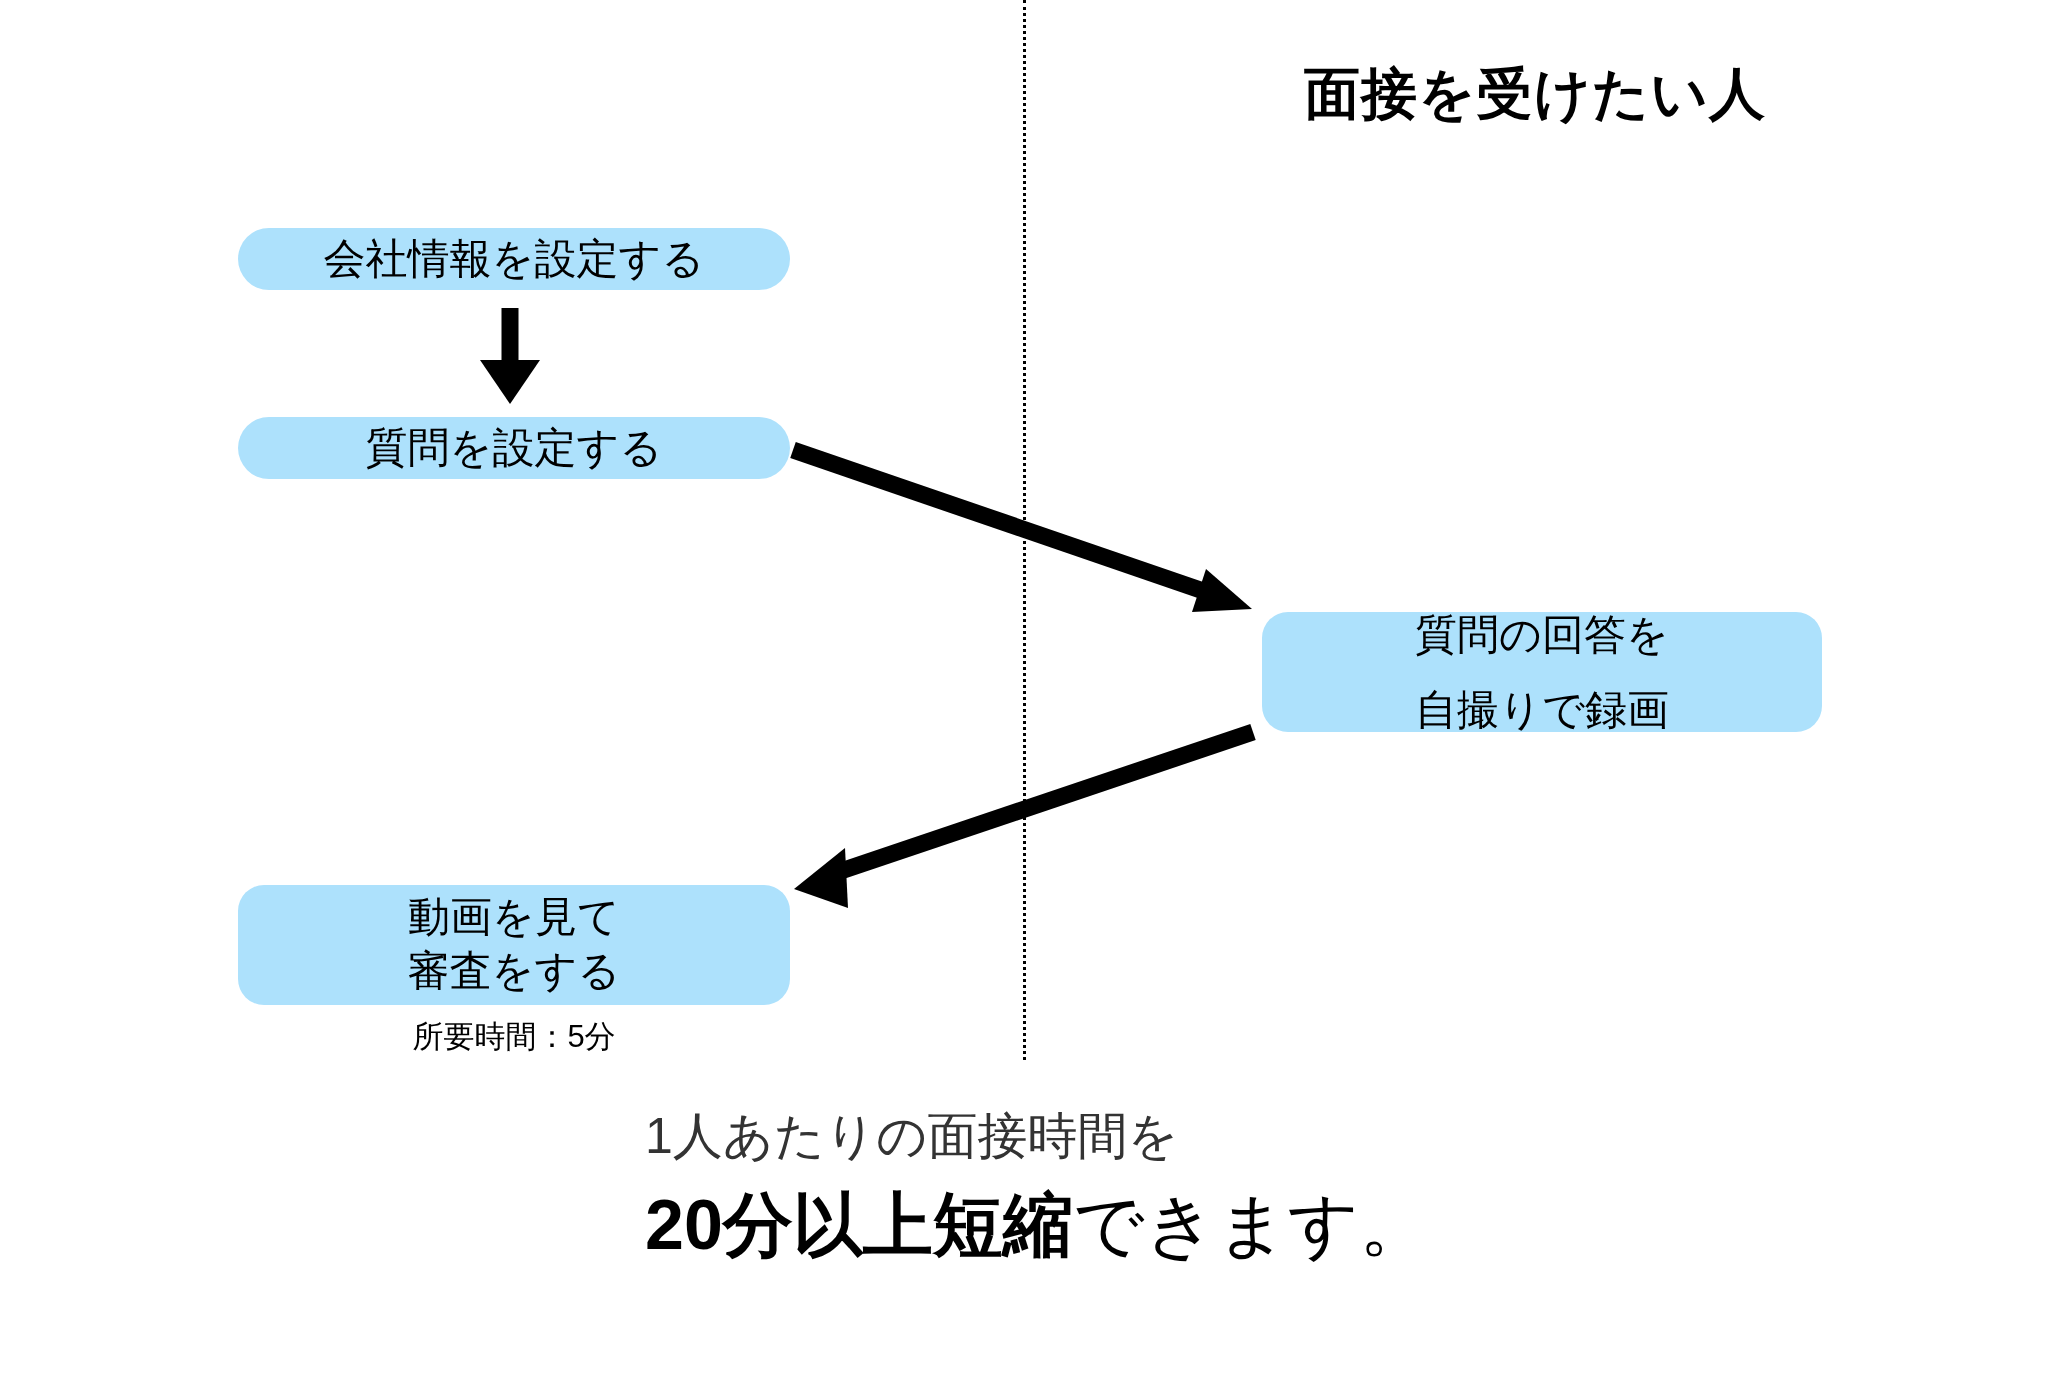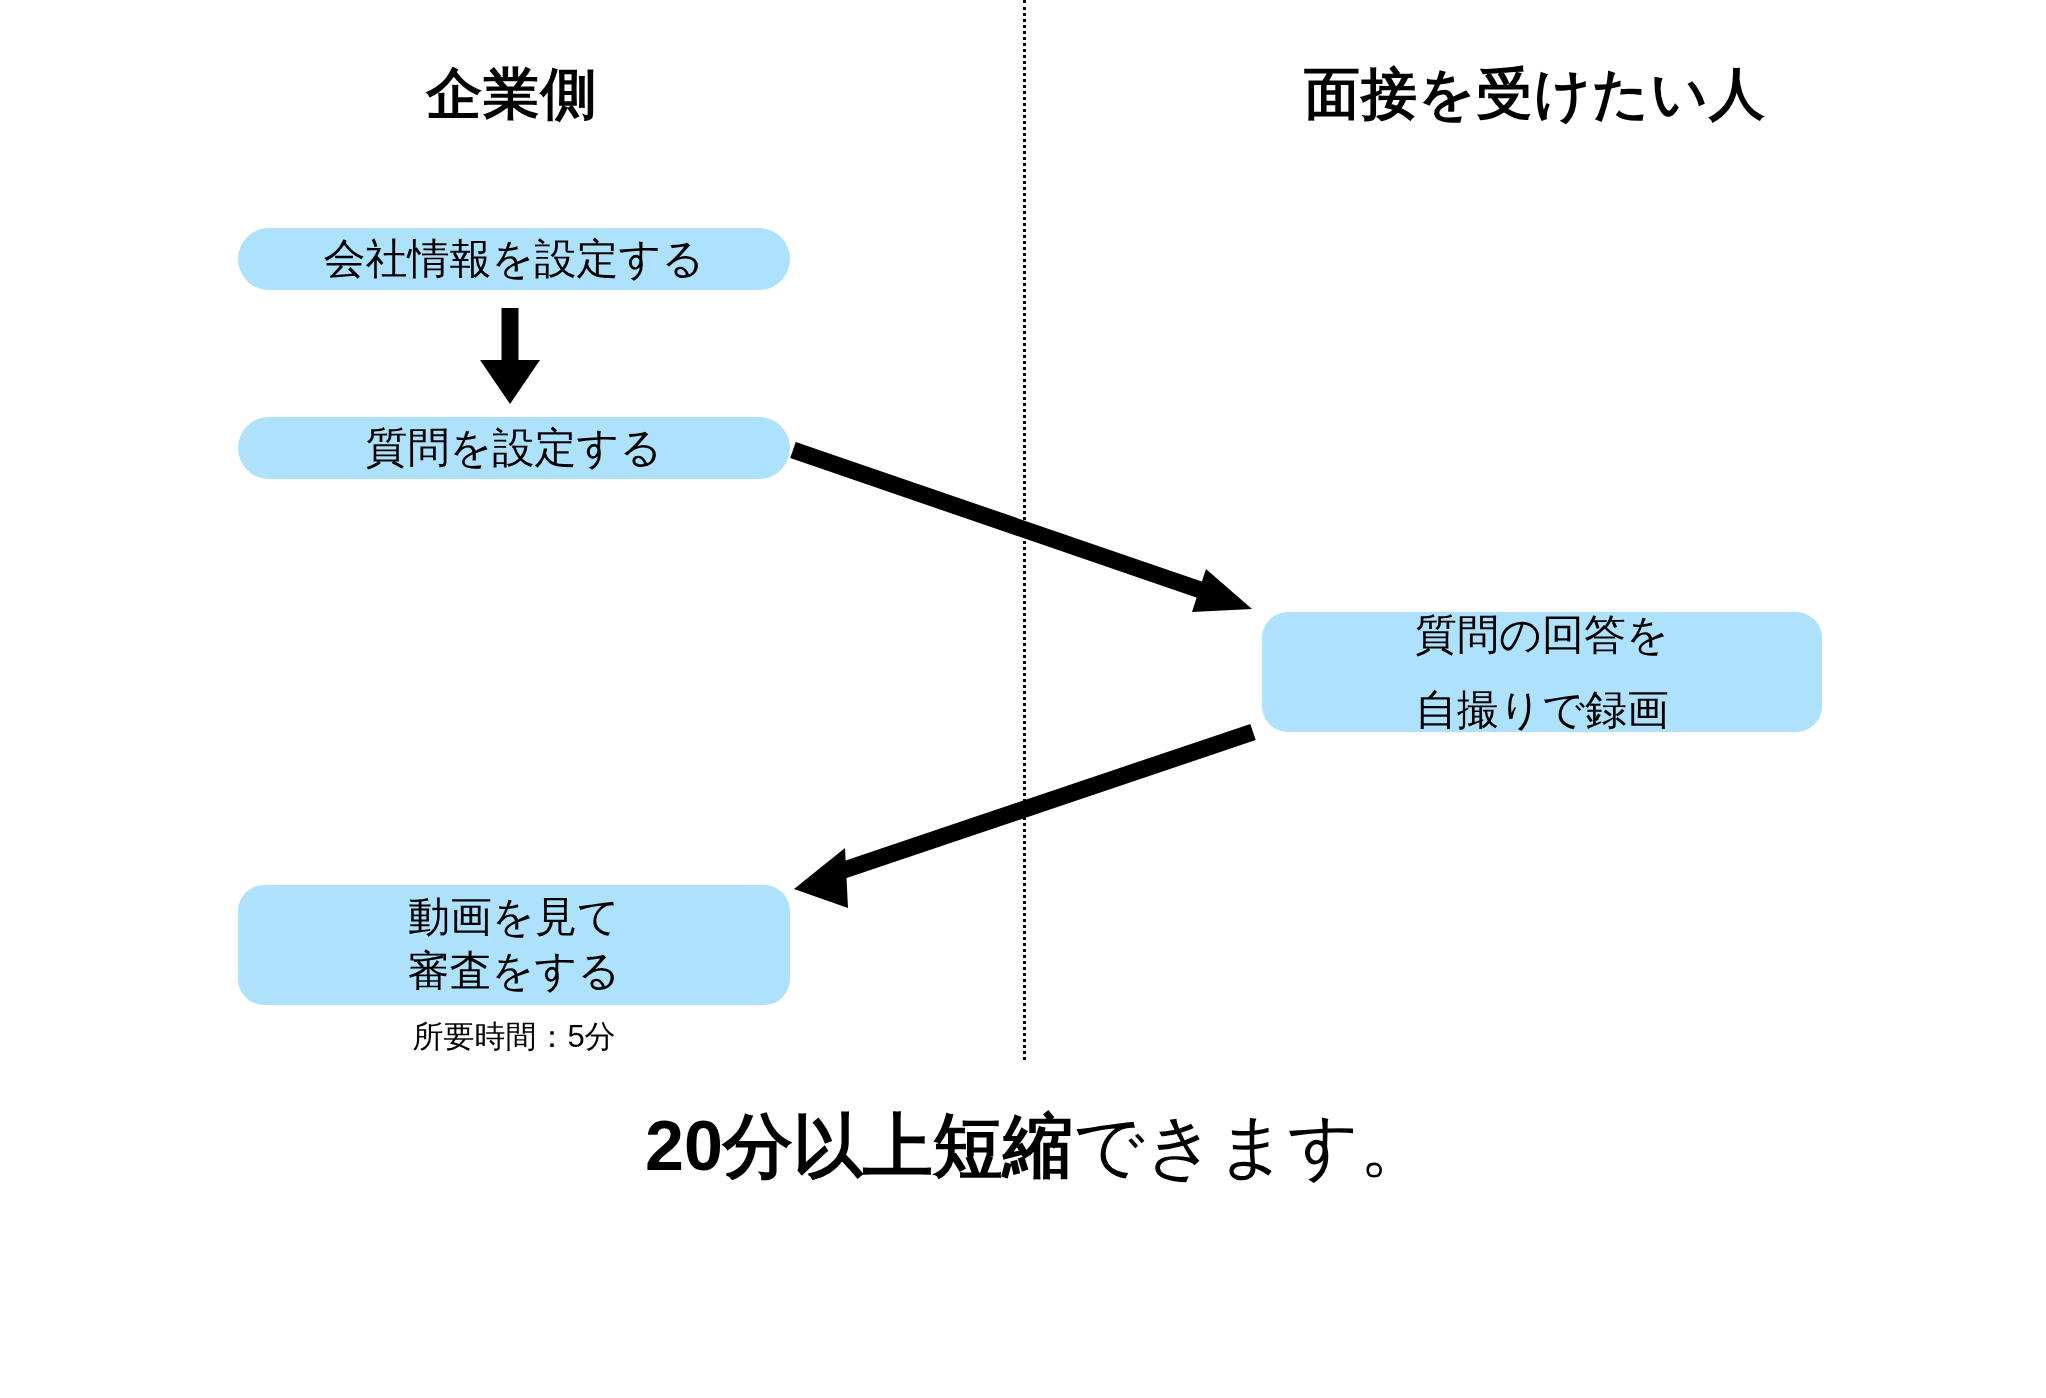--- a/index.html
+++ b/index.html
@@ -102,21 +102,20 @@
     white-space: nowrap;
   }
   #summary-emphasis { font-weight: bold; }
   #summary-tail { font-weight: normal; }
 </style>
 </head>
 <body>
 
 <div id="stage">
 
-  <div id="header-left" class="col-header">企業側</div>
 
   <div id="header-right" class="col-header">面接を受けたい人</div>
 
   <div id="divider"></div>
 
   <div id="box-company-info" class="flow-box">
     <span class="ln">会社情報を設定する</span>
   </div>
 
   <div id="box-questions" class="flow-box">
@@ -147,18 +146,19 @@
       <polygon points="1206,569 1252,609 1192,612" fill="#000000"></polygon>
     </g>
 
     <g>
       <line x1="1253" y1="732" x2="838" y2="872" stroke="#000000" stroke-width="17"></line>
       <polygon points="845,848 848,908 794,889" fill="#000000"></polygon>
     </g>
   </svg>
 
   <div id="summary">
+    <div id="summary-line1">1人あたりの面接時間を</div>
     <div id="summary-line2">
       <span id="summary-emphasis">20分以上短縮</span><span id="summary-tail">できます。</span>
     </div>
   </div>
 
 </div>
 
 </body></html>

